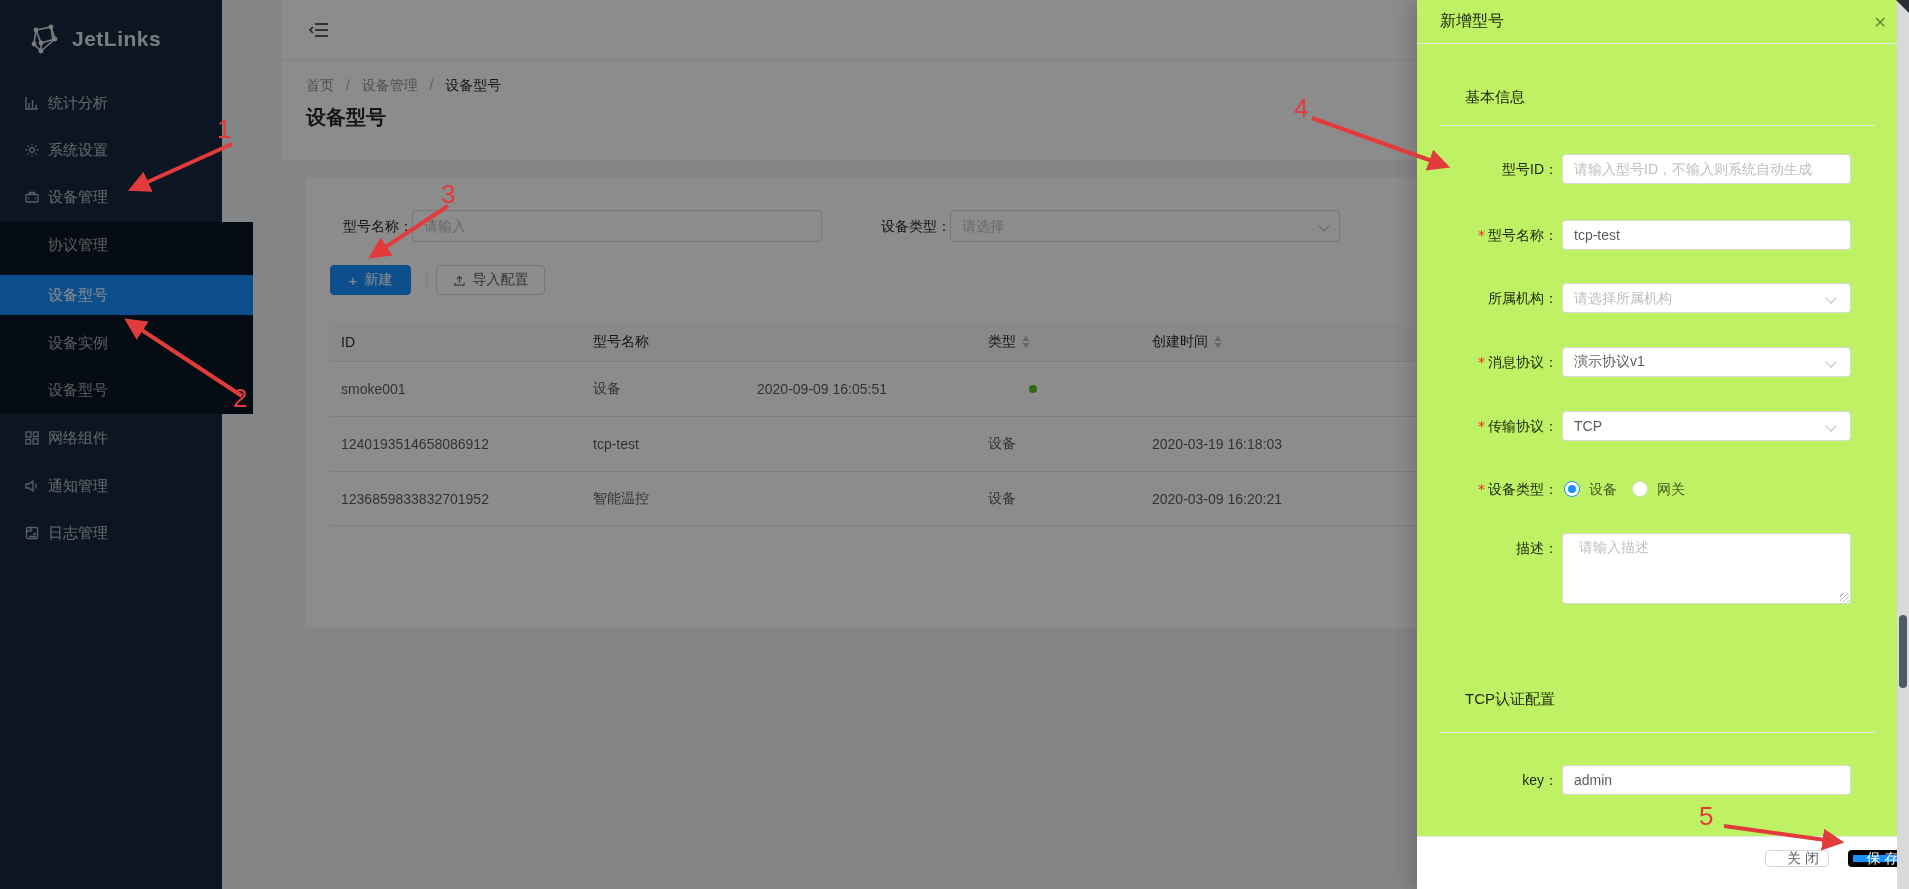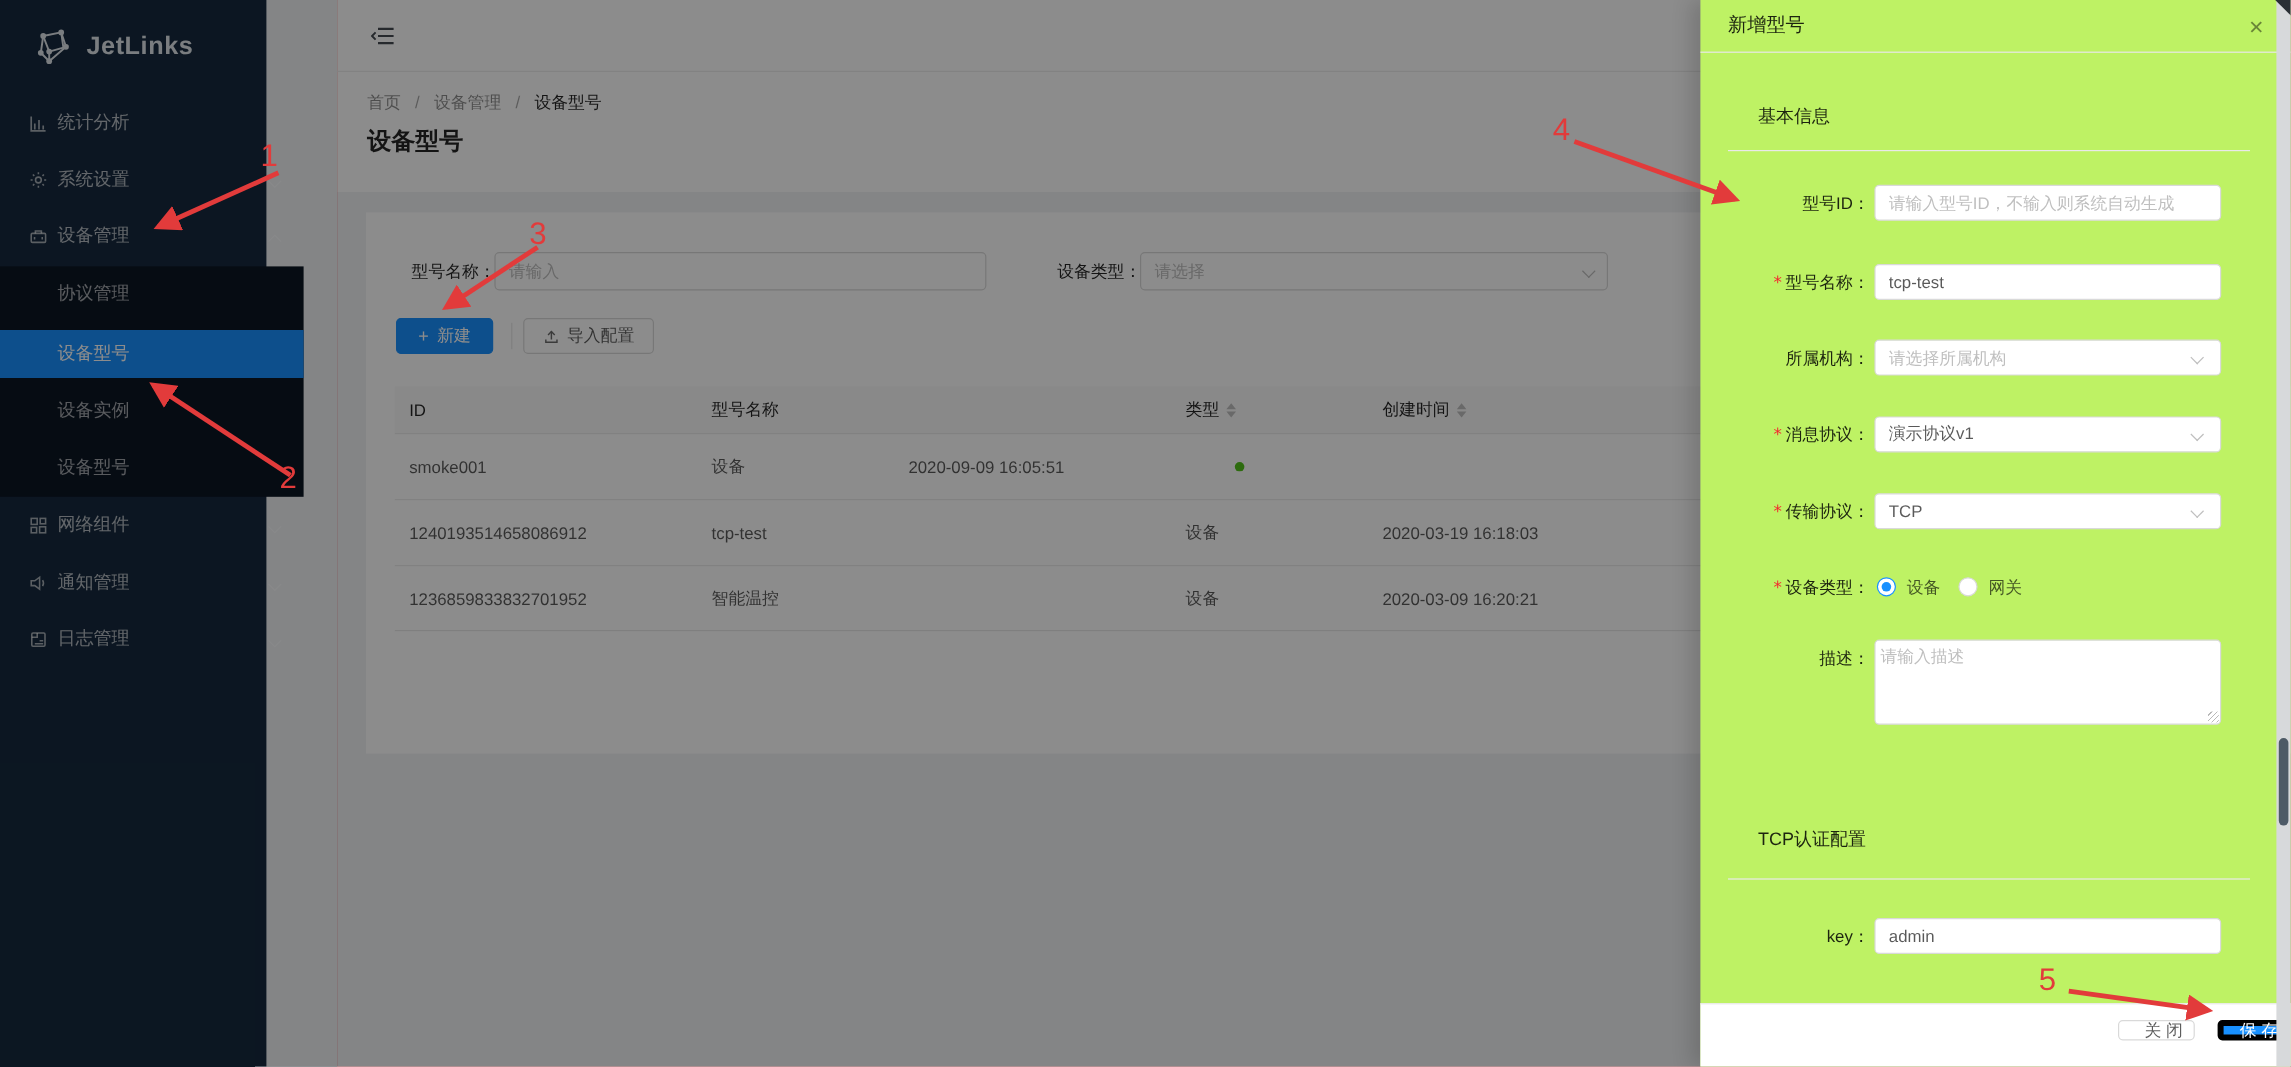--- a/index.html
+++ b/index.html
@@ -77,21 +77,21 @@
   .d-row { position:absolute; left:0; right:34px; }
   .d-label { position:absolute; left:0; width:141px; text-align:right; font-size:14px; color:rgba(0,0,0,0.85); line-height:30px; }
   .req { color:#f5222d; margin-right:3px; font-family:"DejaVu Sans",sans-serif; }
   .d-input { position:absolute; left:145px; width:289px; height:30px; border:1px solid #d9d9d9; border-radius:4px; font-size:14px; color:rgba(0,0,0,0.65); padding:0 11px; outline:none; background:#fff; }
   .d-input::placeholder { color:#bfbfbf; }
   .d-sel-arrow { position:absolute; left:410px; top:11px; width:8px; height:8px; border-right:1.4px solid #bfbfbf; border-bottom:1.4px solid #bfbfbf; transform:rotate(45deg); pointer-events:none; }
   .radio { position:absolute; top:3px; width:16px; height:16px; border-radius:50%; border:1px solid #d9d9d9; background:#fff; cursor:pointer; }
   .radio.checked { border-color:#1890ff; }
   .radio.checked::after { content:""; position:absolute; left:3px; top:3px; width:8px; height:8px; border-radius:50%; background:#1890ff; }
   .radio-label { position:absolute; top:0; font-size:14px; color:rgba(0,0,0,0.65); line-height:22px; cursor:pointer; }
-  .d-textarea { position:absolute; left:145px; top:0; width:289px; height:71px; border:1px solid #d9d9d9; border-radius:4px; font-size:14px; color:rgba(0,0,0,0.65); padding:5px 4px; outline:none; resize:none; font-family:inherit; }
+  .d-textarea { position:absolute; left:145px; top:0; width:289px; height:71px; border:1px solid #d9d9d9; border-radius:4px; font-size:14px; color:rgba(0,0,0,0.65); padding:5px 16px; outline:none; resize:none; font-family:inherit; }
   .d-textarea::placeholder { color:#bfbfbf; }
   .resize-grip { position:absolute; left:423px; top:60px; width:9px; height:9px; background:
       repeating-linear-gradient(135deg, transparent 0 2px, #b9b9b9 2px 3px); cursor:nwse-resize; }
   .d-footer { position:absolute; left:0; right:0; top:836px; height:53px; border-top:1px solid #e8e8e8; background:#fff; }
   .d-btn { position:absolute; top:13px; height:17px; display:flex; align-items:center; justify-content:center; border-radius:4px; font-size:14px; cursor:pointer;padding-left:12px; }
   .d-btn-close { left:348px; width:64px; border:1px solid #d9d9d9; background:#fff; color:rgba(0,0,0,0.65); }
   .d-btn-save { left:431px; width:57px; background:#1890ff; border:5px solid #000000; color:#fff; }
 
   
   .scrollbar { position:absolute; right:0; top:0; width:12px; height:889px; background:#d7d9db; z-index:60; }

